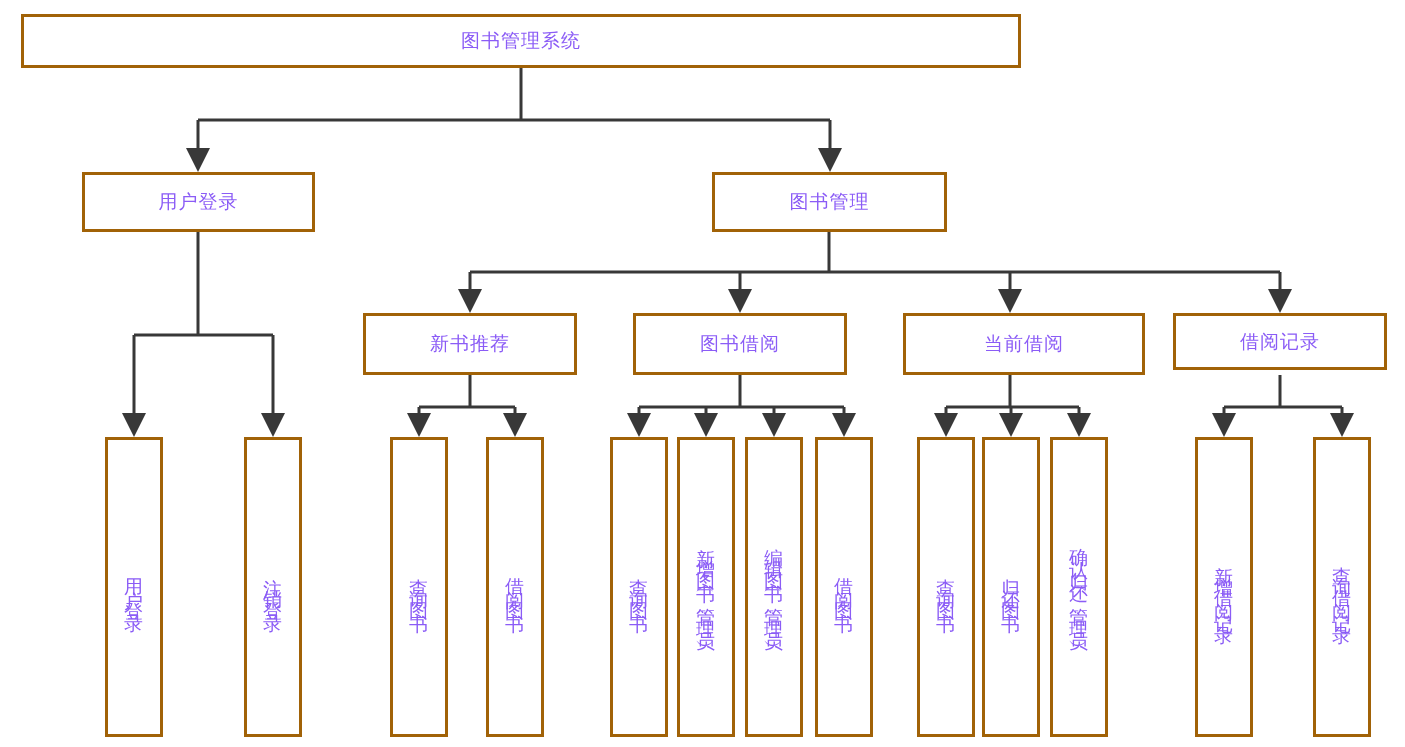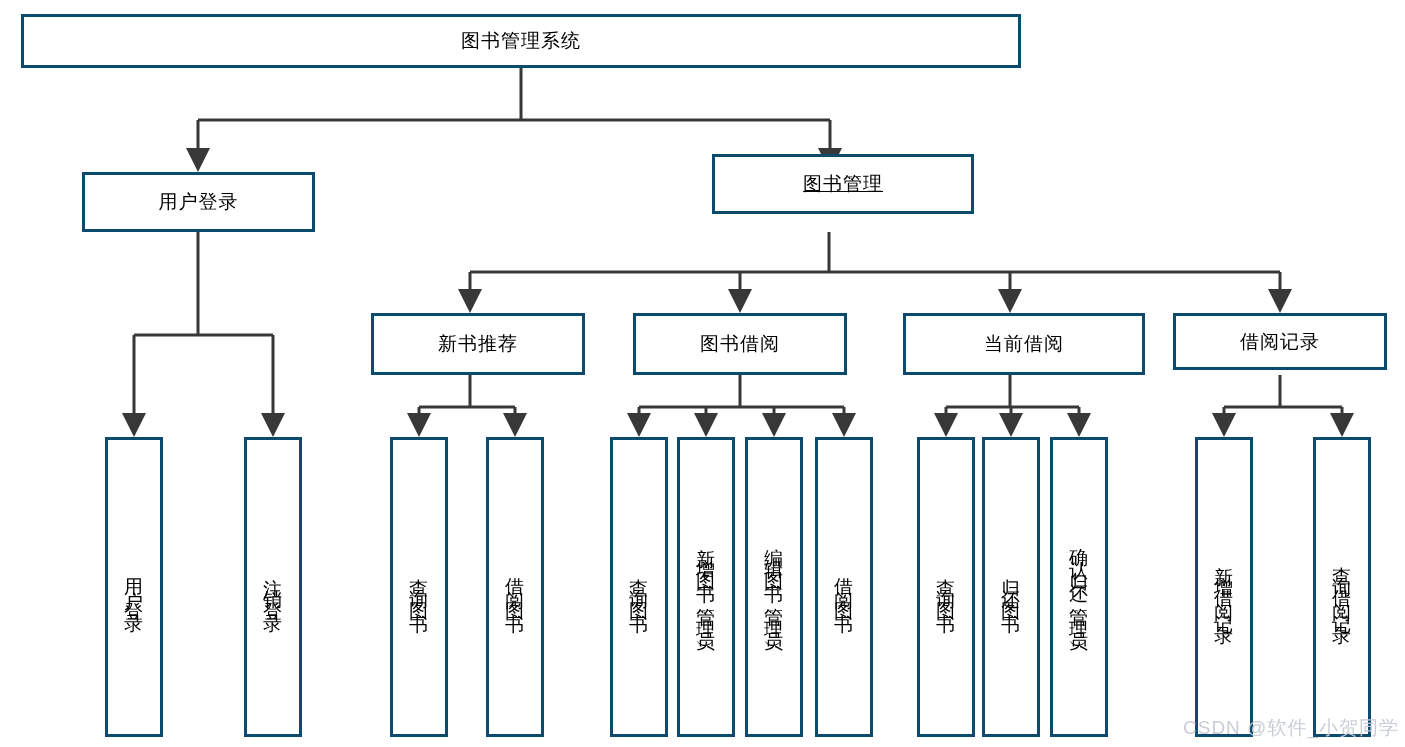--- a/index.html
+++ b/index.html
@@ -17,25 +17,25 @@
   .connectors {
     position: absolute;
     left: 0; top: 0;
     width: 1405px; height: 747px;
     z-index: 1;
   }
   .node {
     position: absolute;
     box-sizing: border-box;
     background: #ffffff;
-    border: 3px solid #0c4a6e;
+    border: 3px solid #a16207;
     display: flex;
     align-items: center;
     justify-content: center;
-    color: #000000;
+    color: #8b5cf6;
     z-index: 2;
   }
   .node .hlabel {
     font-size: 19px;
     letter-spacing: 1px;
     white-space: nowrap;
   }
   .leaf .vlabel {
     writing-mode: vertical-rl;
     font-size: 19px;
@@ -99,25 +99,25 @@
     </g>
   </svg>
 
   <div class="node" style="left:21px; top:14px; width:1000px; height:54px;">
     <span class="hlabel">图书管理系统</span>
   </div>
 
   <div class="node" style="left:82px; top:172px; width:233px; height:60px;">
     <span class="hlabel">用户登录</span>
   </div>
-  <div class="node" style="left:712px; top:154px; width:262px; height:60px;text-decoration:underline;">
+  <div class="node" style="left:712px; top:172px; width:235px; height:60px;">
     <span class="hlabel">图书管理</span>
   </div>
 
-  <div class="node" style="left:363px; top:313px; width:214px; height:62px;margin-left:8px;">
+  <div class="node" style="left:363px; top:313px; width:214px; height:62px;">
     <span class="hlabel">新书推荐</span>
   </div>
   <div class="node" style="left:633px; top:313px; width:214px; height:62px;align-items:center;">
     <span class="hlabel">图书借阅</span>
   </div>
   <div class="node" style="left:903px; top:313px; width:242px; height:62px;">
     <span class="hlabel">当前借阅</span>
   </div>
   <div class="node" style="left:1173px; top:313px; width:214px; height:57px;">
     <span class="hlabel">借阅记录</span>
@@ -160,15 +160,14 @@
     <span class="vlabel">确认归还（管理员）</span>
   </div>
 
   <div class="node leaf" style="left:1195px; top:437px; width:58px; height:300px;">
     <span class="vlabel">新增借阅记录</span>
   </div>
   <div class="node leaf" style="left:1313px; top:437px; width:58px; height:300px;">
     <span class="vlabel">查询借阅记录</span>
   </div>
 
-  <div class="watermark">CSDN @软件_小贺同学</div>
 
 </div>
 
 </body></html>

